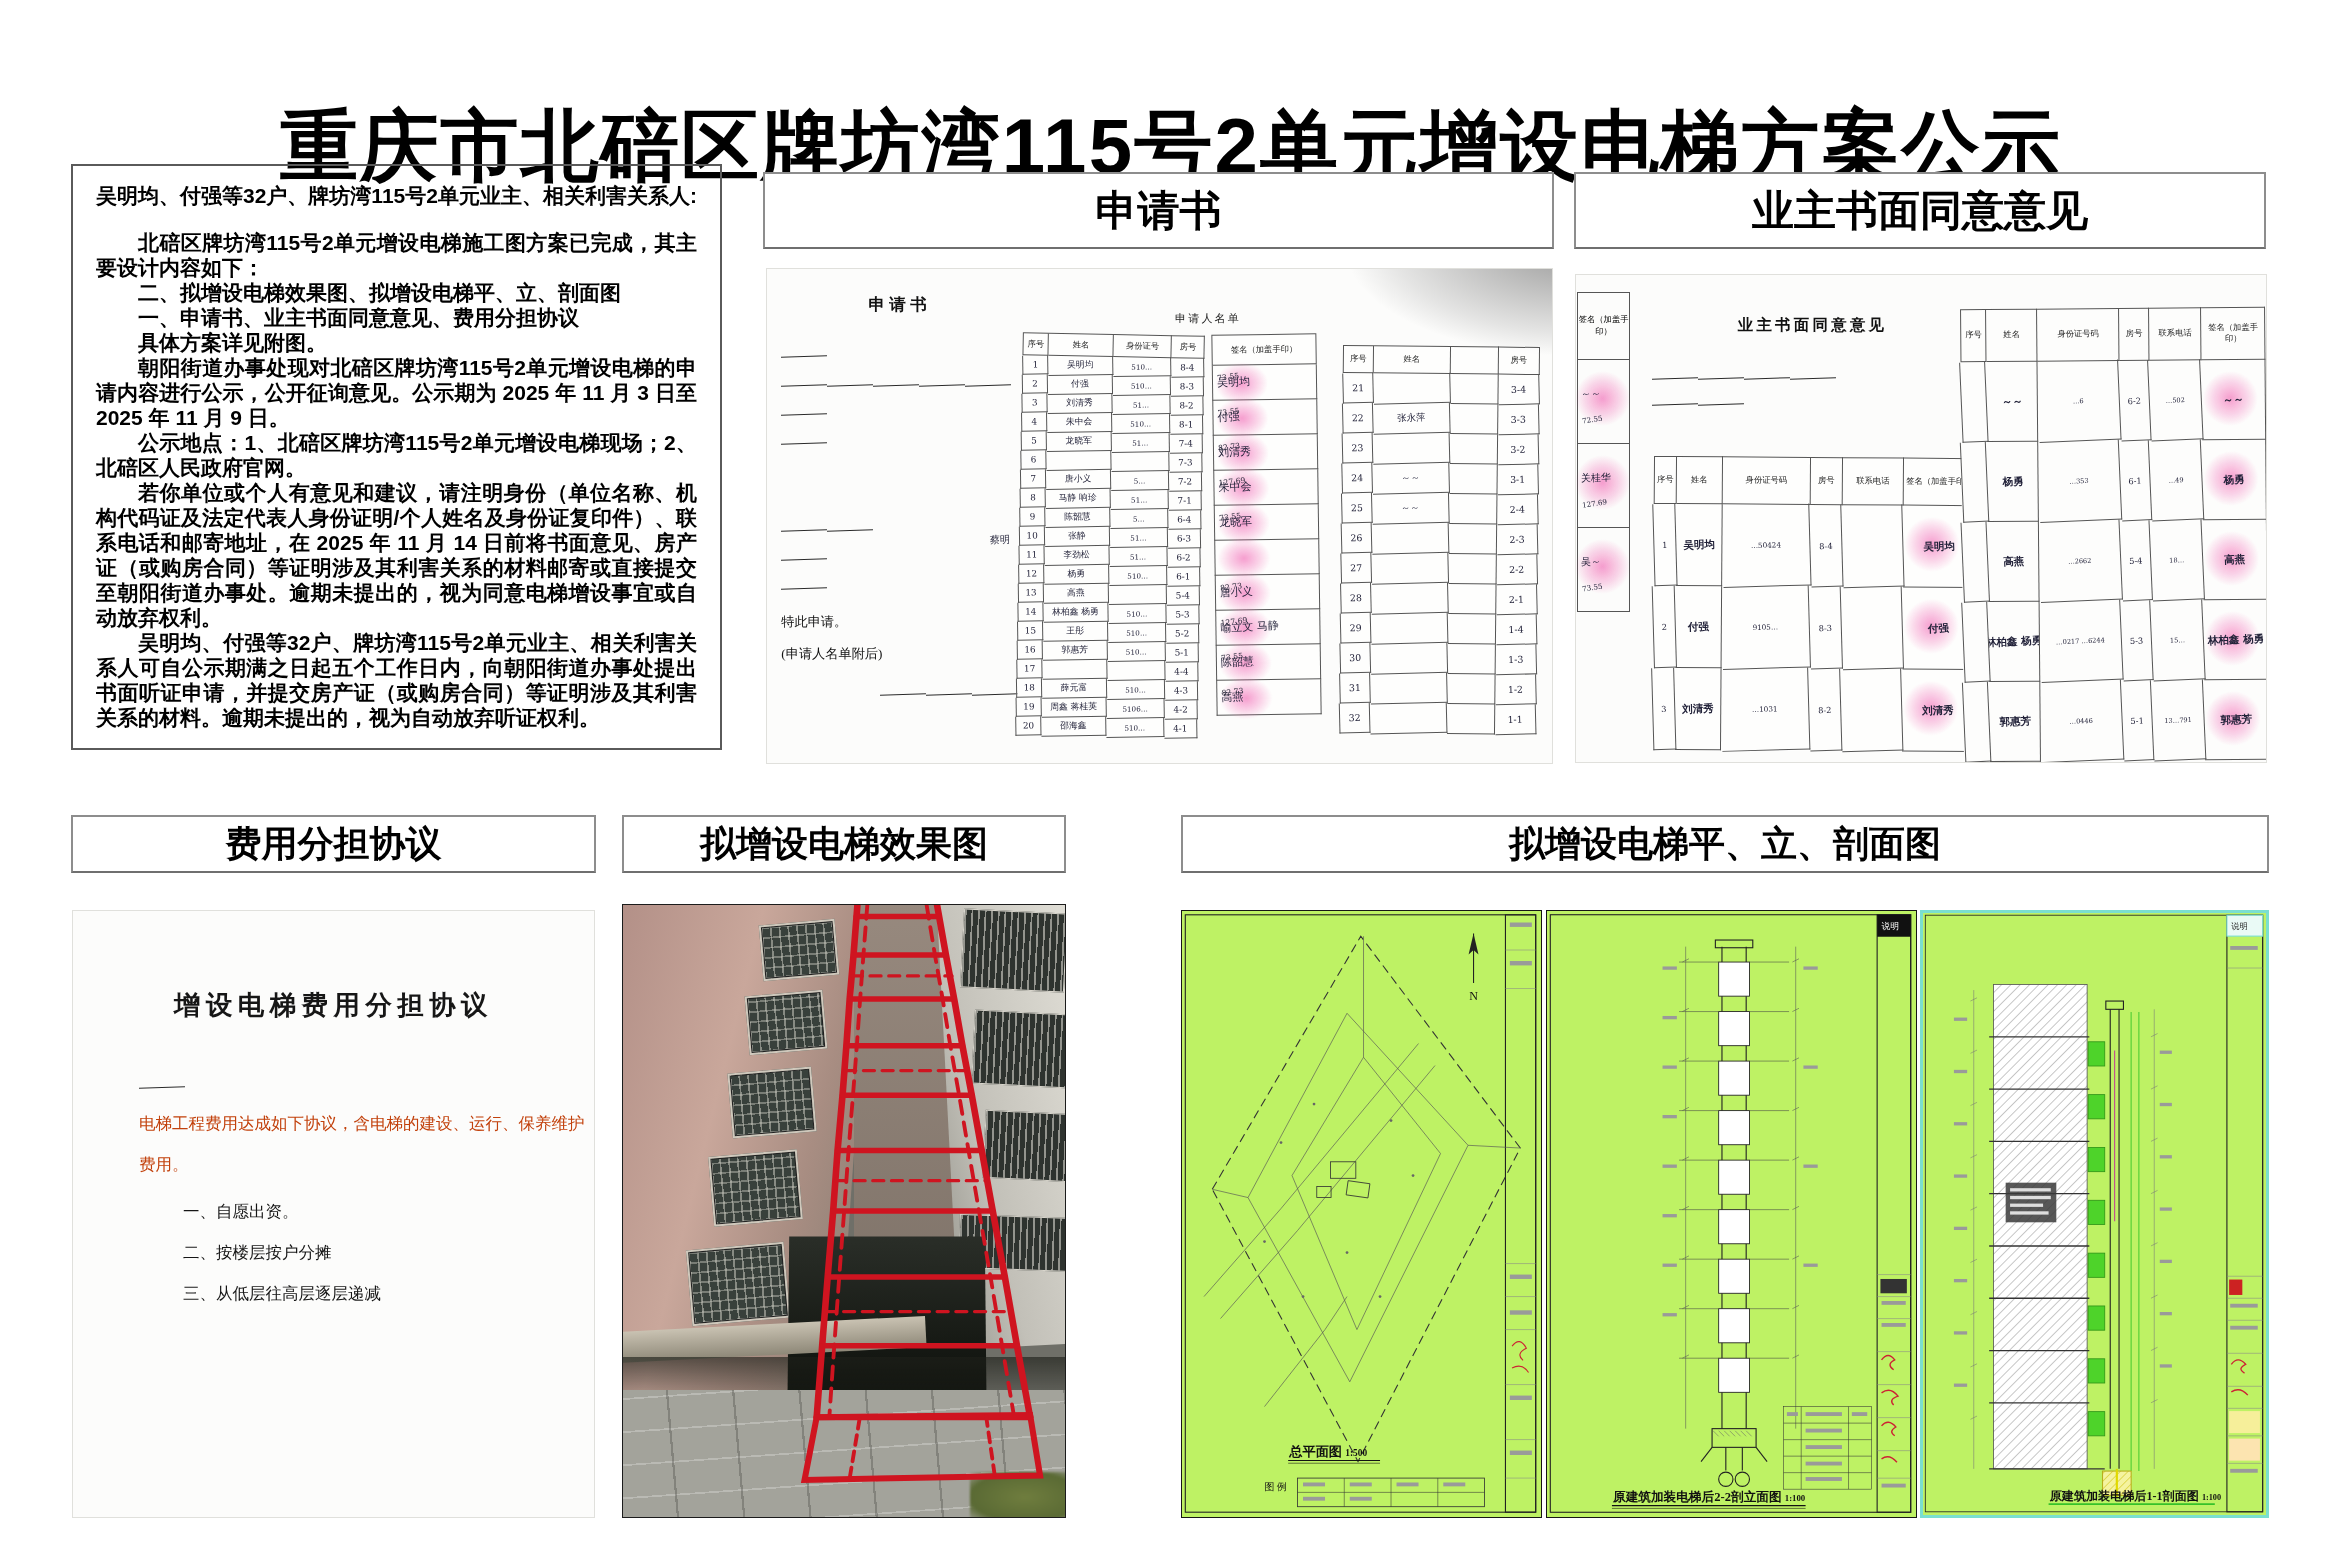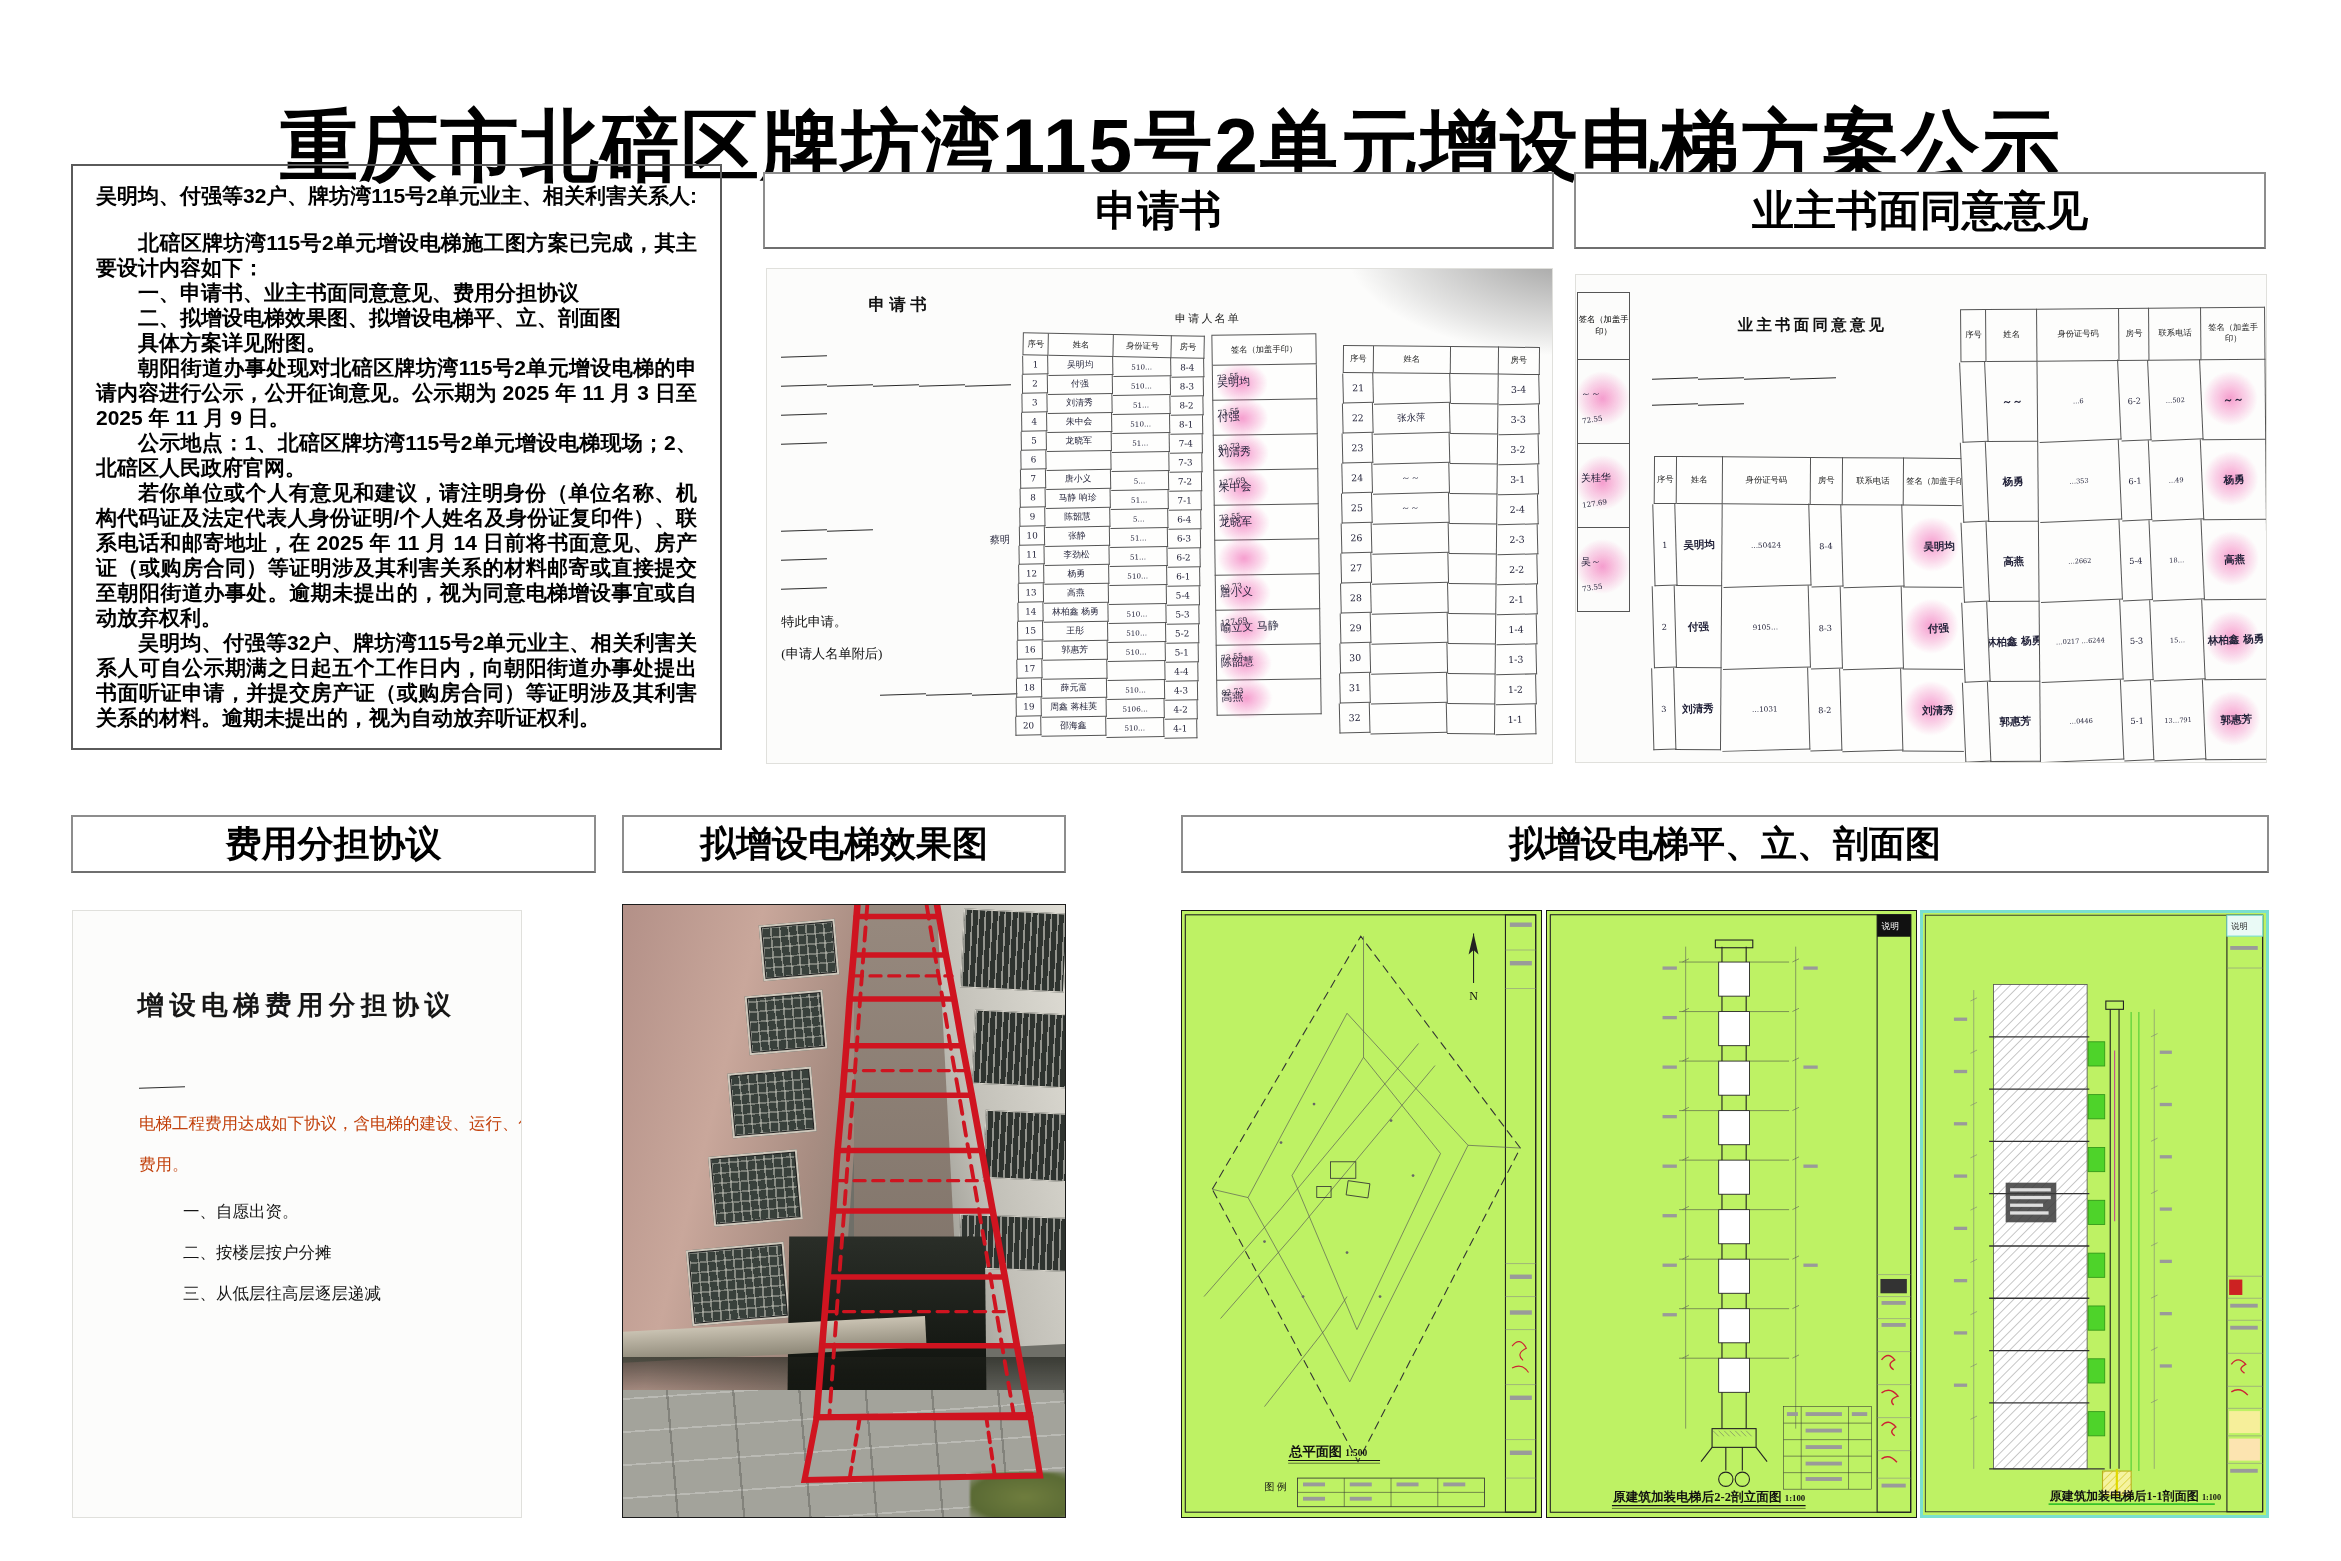--- a/index.html
+++ b/index.html
@@ -74,21 +74,21 @@
   .t-con .tr span{height:82px;position:relative;}
   .t-con .c1{width:23px;}.t-con .c2{width:46px;}.t-con .c3{width:88px;font-size:7.2px;}.t-con .c4{width:32px;}.t-con .c5{width:61px;font-size:7.2px;}.t-con .c6{width:72px;}
   .t-con2{left:386px;top:33px;font-size:8.3px;transform:rotate(-0.5deg);background:#fdfdfc;}
   .t-con2 .thr span{height:53px;line-height:10.5px;padding:1.1px;text-align:center;}
   .t-con2 .tr span{height:80px;position:relative;}
   .t-con2 .c1{width:26.4px;}.t-con2 .c2{width:51px;}.t-con2 .c3{width:82px;font-size:6.6px;}.t-con2 .c4{width:30px;}.t-con2 .c5{width:52px;font-size:6.6px;}.t-con2 .c6{width:64px;}
   .sigcell .hw{font-size:10.5px;white-space:nowrap;max-width:100%;}
   .sigcell .fp{left:1.1px;top:11px;width:55px;height:55px;}
   .hwname{font-size:10.5px;white-space:nowrap;}
   
-  .cost-scan{left:72px;top:910px;width:450px;height:608px;}
+  .cost-scan{left:72px;top:910px;width:523px;height:608px;}
   .agr-title{text-align:center;font-size:26.4px;font-weight:700;letter-spacing:5.5px;margin-top:77px;color:#161616;}
   .agr-body{margin:39px 0 0 66px;font-size:16.5px;line-height:41px;color:#c2410c;}
   .agr-items{margin:5.5px 0 0 110px;font-size:16.5px;line-height:41px;color:#151515;}
   .agr-items p{margin:0;}
   
   .photo{position:absolute;left:622px;top:904px;width:444px;height:614px;border:1.7px solid #1c1c1c;box-sizing:border-box;background:#6f6f68;overflow:hidden;}
   .ph{position:absolute;}
   .bl-left{left:-33px;top:-11px;width:264px;height:507px;background:linear-gradient(100deg,#b08d85 0%,#c9a79b 45%,#a88d82 75%,#8b7f74 100%);transform:rotate(4deg);}
   .bl-far{left:231px;top:0;width:127px;height:419px;background:linear-gradient(180deg,#97897e,#7e7268);}
   .bl-right{left:325px;top:-16.5px;width:143px;height:457px;background:linear-gradient(260deg,#e4e2da,#c2c0b8 70%,#9b9a92);transform:rotate(-3deg);}
@@ -114,22 +114,22 @@
 
 <div class="page">
 
   <h1 class="page-title">重庆市北碚区牌坊湾115号2单元增设电梯方案公示</h1>
 
   <section class="notice-box">
     <div>
 
     <p class="np"><span>吴明均、付强等32户、牌坊湾115号2单元业主、相关利害关系人:</span></p>
         <p class="np ind gap"><span>北碚区牌坊湾115号2单元增设电梯施工图方案已完成，其主要设计内容如下：</span></p>
+        <p class="np ind"><span>二、拟增设电梯效果图、拟增设电梯平、立、剖面图</span></p>
         <p class="np ind"><span>一、申请书、业主书面同意意见、费用分担协议</span></p>
-        <p class="np ind"><span>二、拟增设电梯效果图、拟增设电梯平、立、剖面图</span></p>
         <p class="np ind"><span>具体方案详见附图。</span></p>
         <p class="np ind"><span>朝阳街道办事处现对北碚区牌坊湾115号2单元增设电梯的申请内容进行公示，公开征询意见。公示期为 2025 年 11 月 3 日至 2025 年 11 月 9 日。</span></p>
         <p class="np ind"><span>公示地点：1、北碚区牌坊湾115号2单元增设电梯现场；2、北碚区人民政府官网。</span></p>
         <p class="np ind"><span>若你单位或个人有意见和建议，请注明身份（单位名称、机构代码证及法定代表人身份证明/个人姓名及身份证复印件）、联系电话和邮寄地址，在 2025 年 11 月 14 日前将书面意见、房产证（或购房合同）等证明涉及其利害关系的材料邮寄或直接提交至朝阳街道办事处。逾期未提出的，视为同意电梯增设事宜或自动放弃权利。</span></p>
         <p class="np ind"><span>吴明均、付强等32户、牌坊湾115号2单元业主、相关利害关系人可自公示期满之日起五个工作日内，向朝阳街道办事处提出书面听证申请，并提交房产证（或购房合同）等证明涉及其利害关系的材料。逾期未提出的，视为自动放弃听证权利。</span></p>
       </div>
   </section>
 
   <div class="hd hd-app">
       <span>申请书</span>

